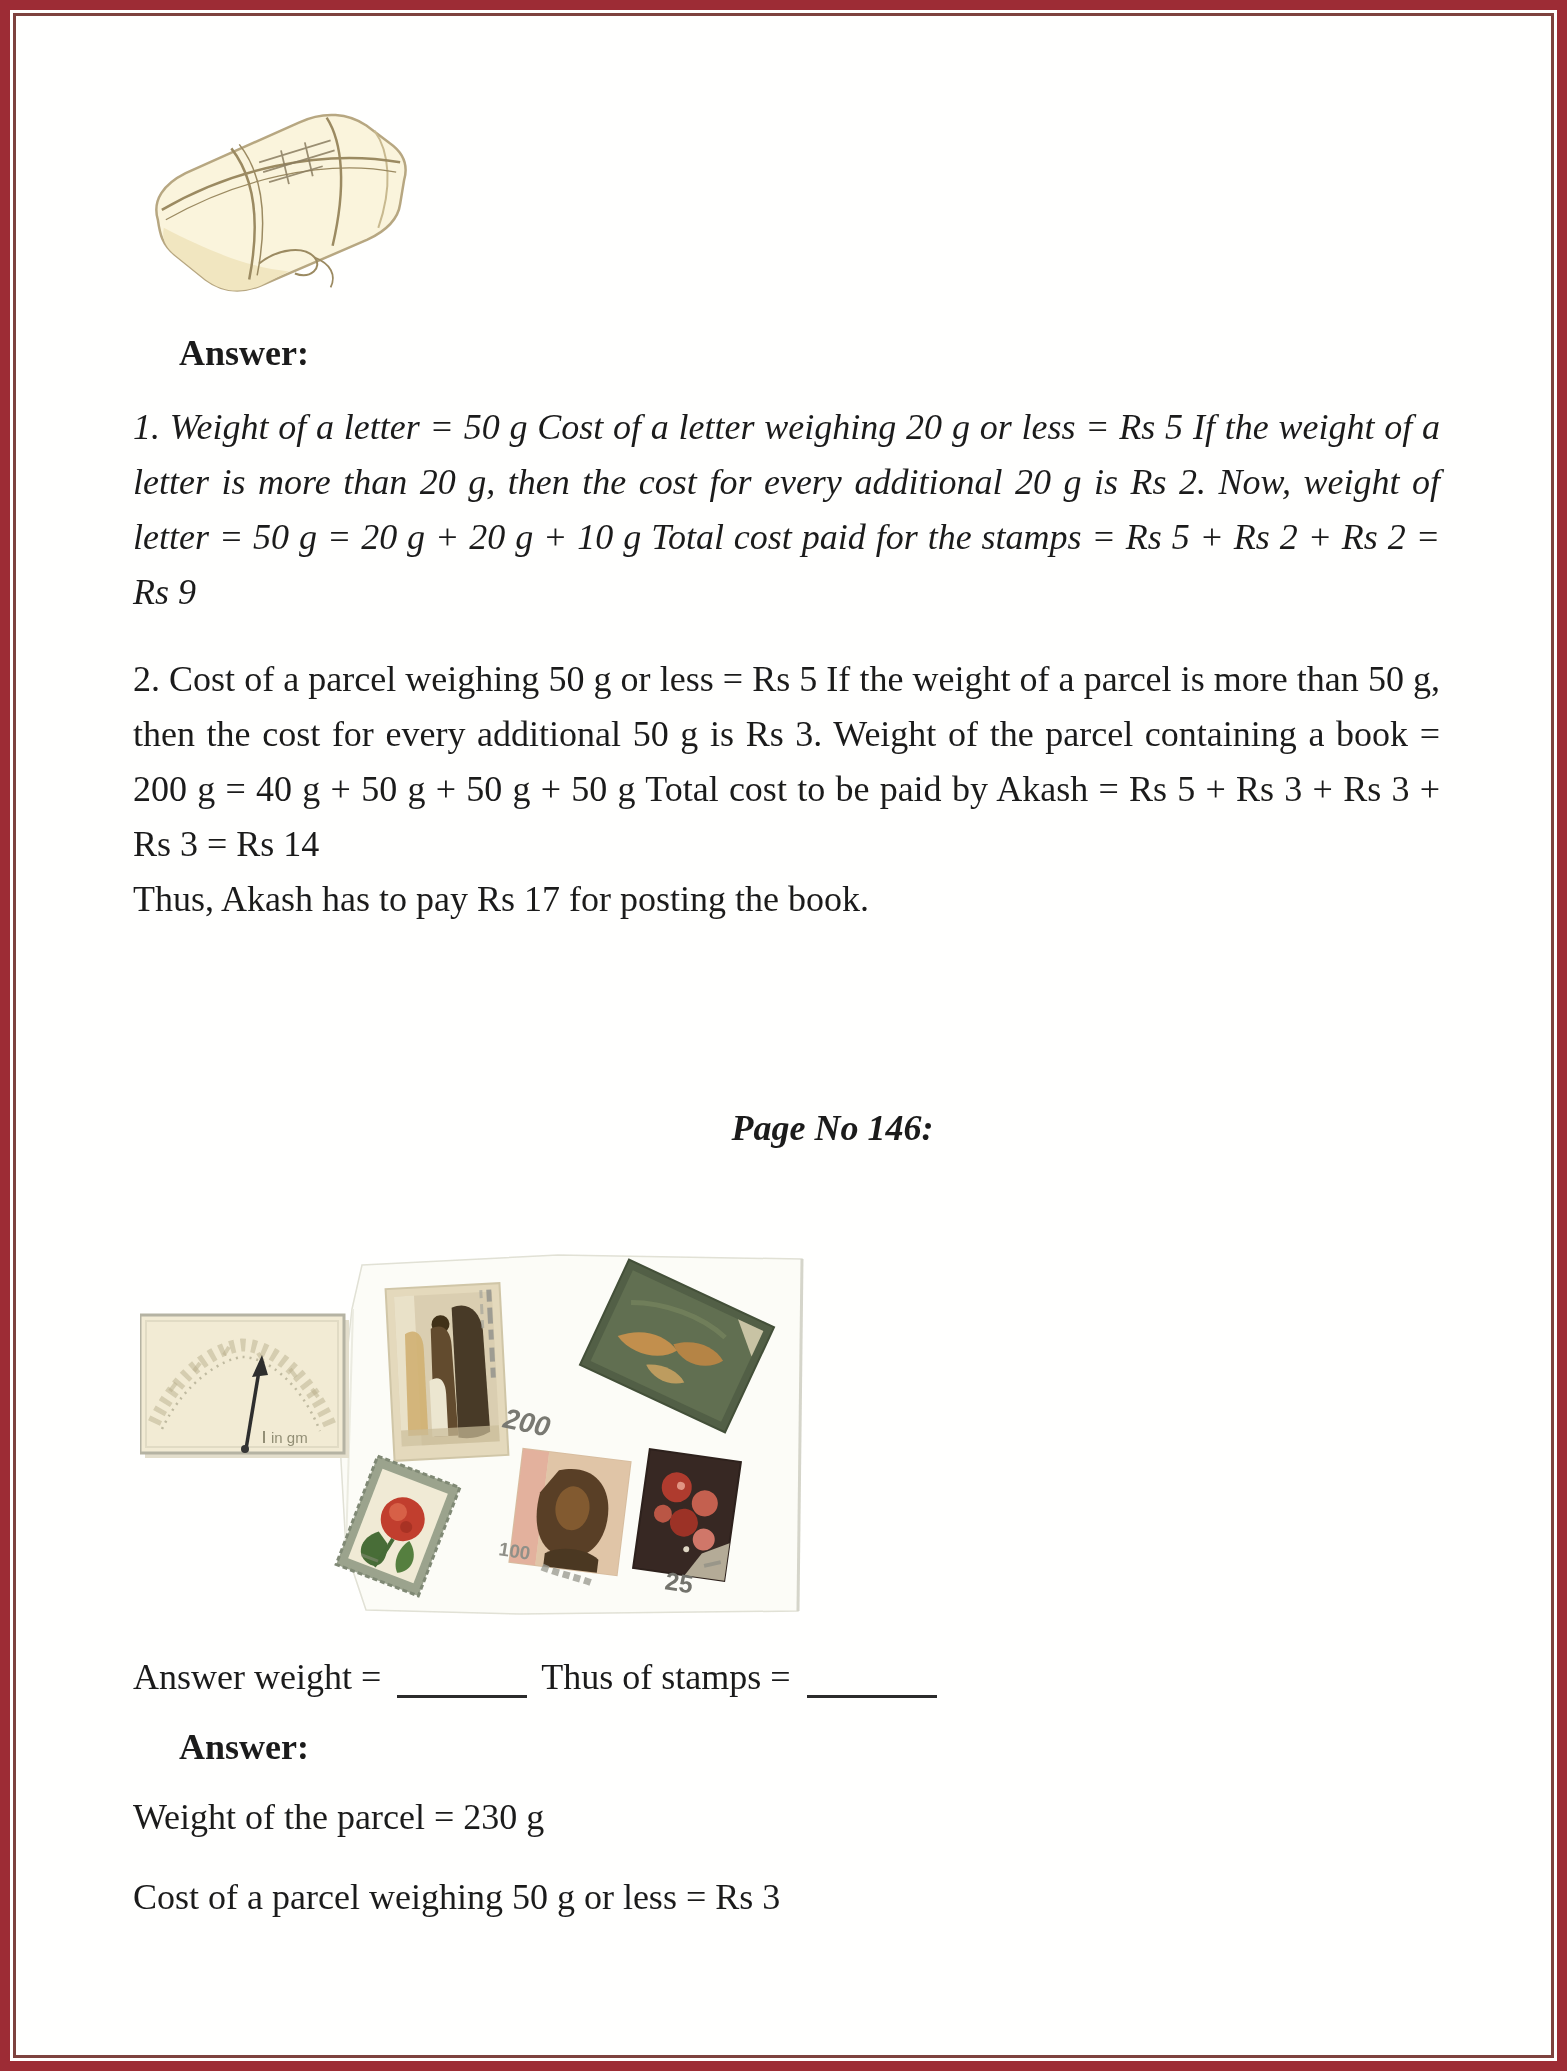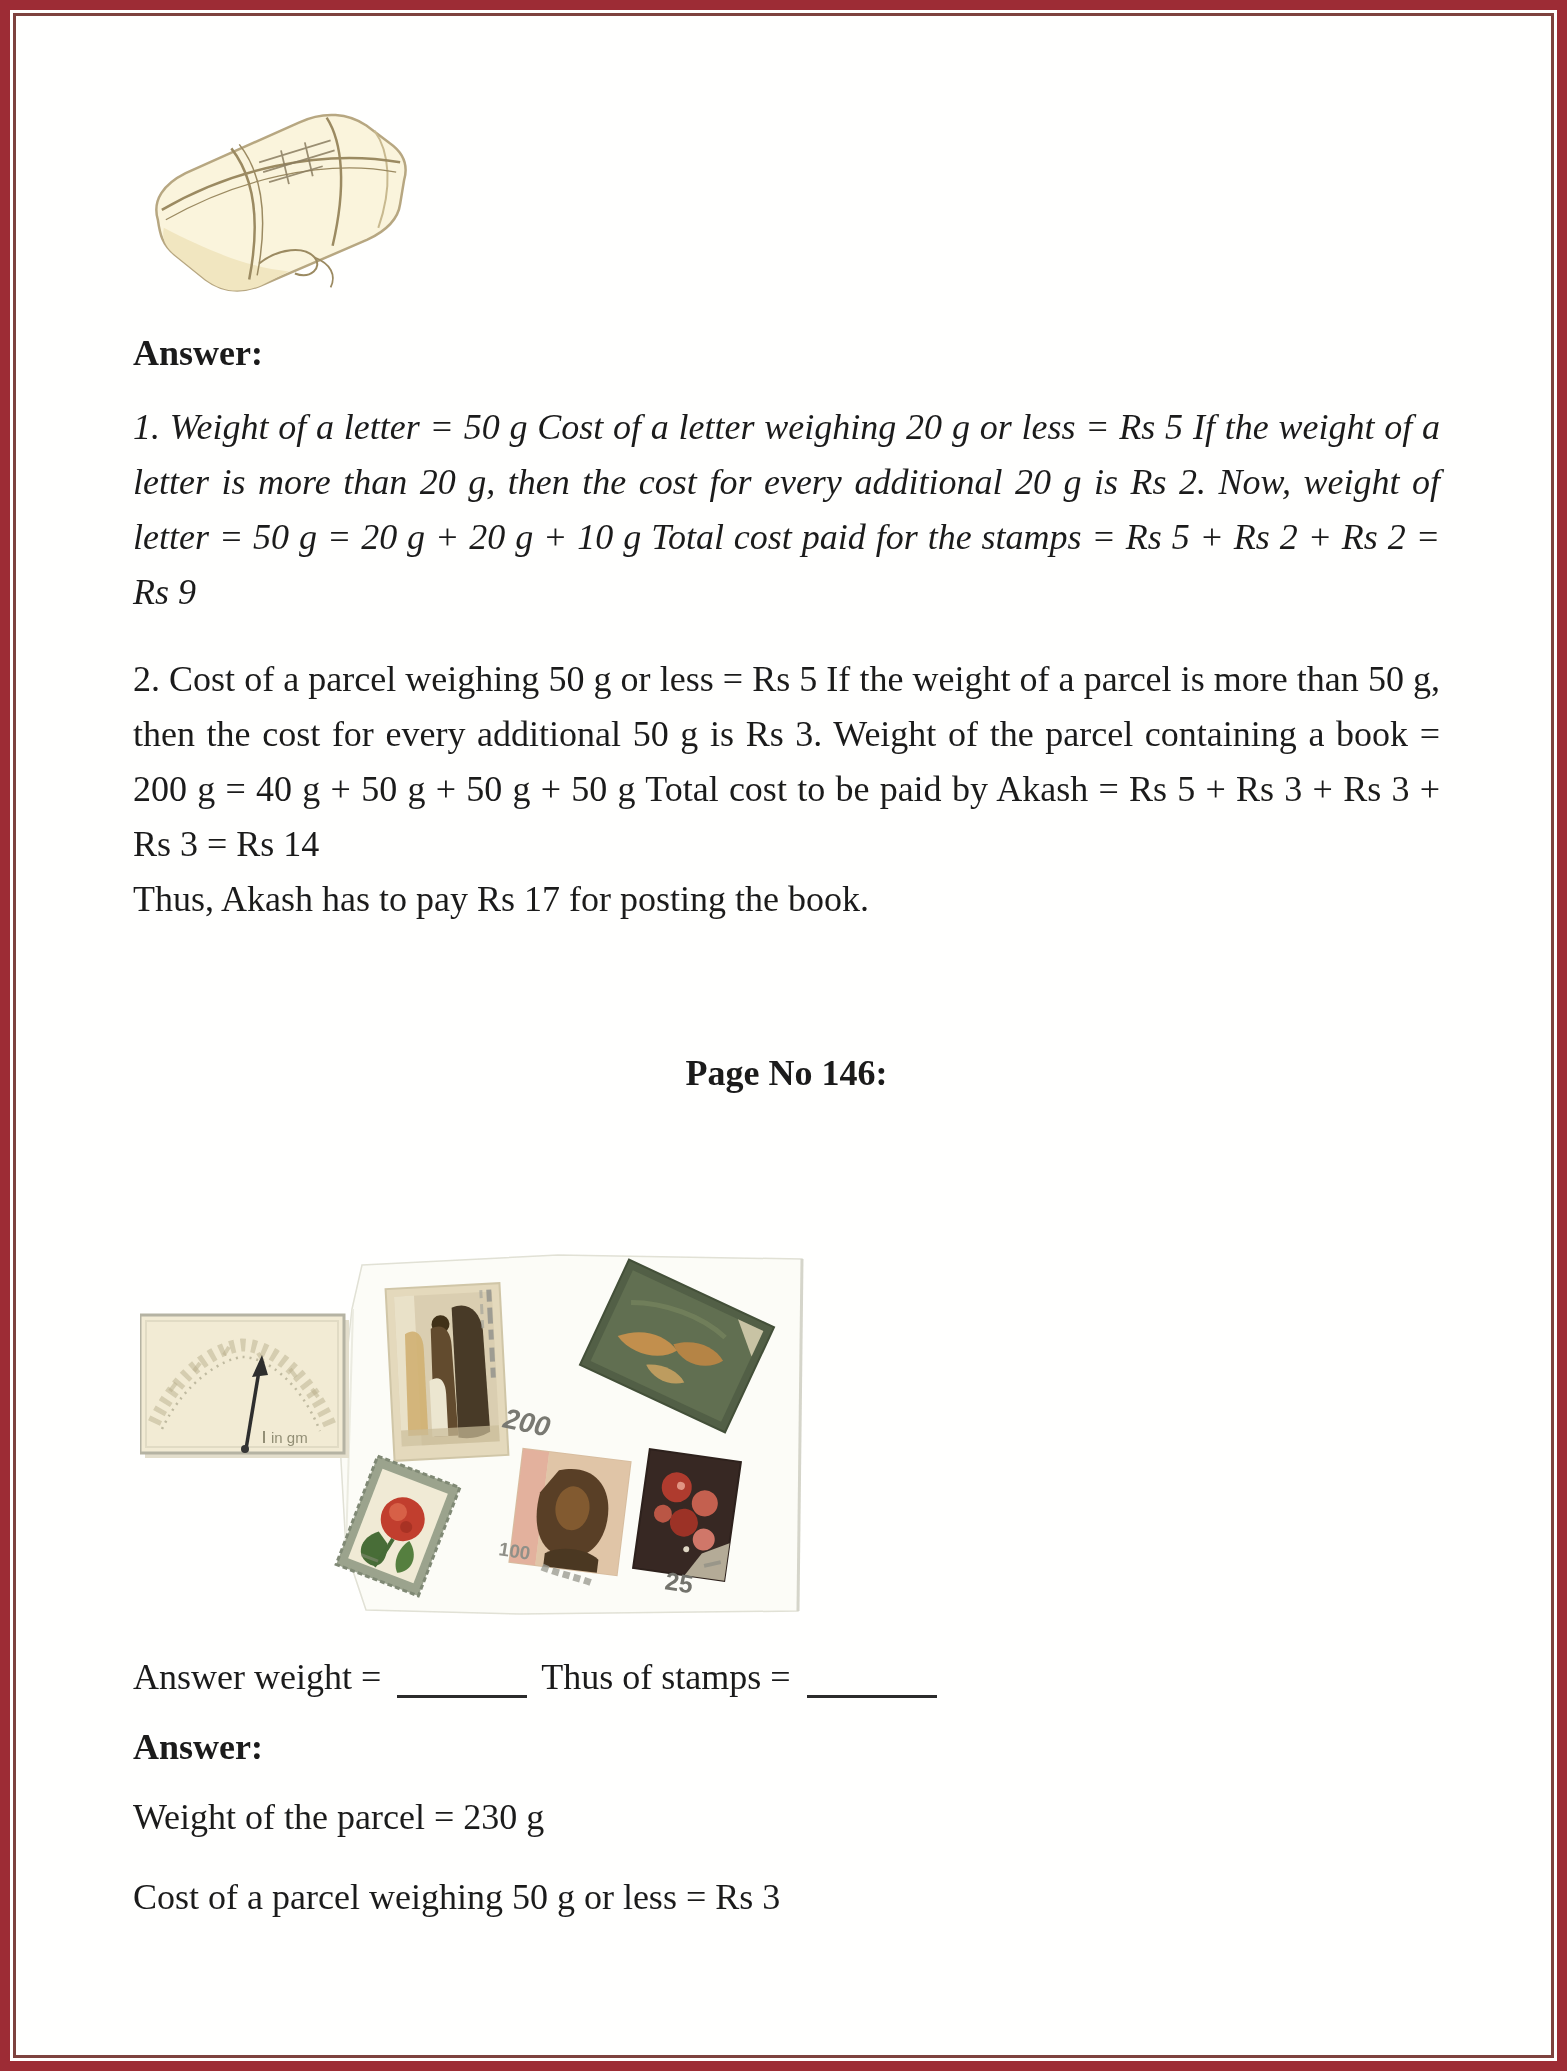--- a/index.html
+++ b/index.html
@@ -5,21 +5,21 @@
   html,body { margin:0; padding:0; background:#ffffff; }
   .page {
     position:relative; width:1567px; height:2071px;
     background:#fffffe; overflow:hidden;
     font-family:"Liberation Serif","DejaVu Serif",serif;
     color:#1b1b1b;
   }
   .frame-outer { position:absolute; inset:0; border:10px solid #9d2c35; pointer-events:none; z-index:5; }
   .frame-inner { position:absolute; inset:13px; border:3px solid #7e423e; pointer-events:none; z-index:5; }
   .block { position:absolute; left:133px; width:1307px; font-size:36px; line-height:55px; }
-  .bold { font-weight:bold; }
+  .bold { font-weight:bold;margin-left:46px; }
   .just { text-align:justify; }
   .center { text-align:center; }
   .blank {
     display:inline-block; width:130px; height:42px;
     border-bottom:3px solid #2b2b2b; vertical-align:-9px;
     margin:0 14px 0 16px;
   }
   .art { position:absolute; }
   svg text { font-family:"Liberation Sans","DejaVu Sans",sans-serif; }
 </style>
@@ -54,21 +54,21 @@
   </svg>
 
   <div class="block bold" style="top:326px;">Answer:</div>
 
   <div class="block just" style="top:400px;font-style:italic;">1. Weight of a letter = 50 g Cost of a letter weighing 20 g or less = Rs 5 If the weight of a letter is more than 20 g, then the cost for every additional 20 g is Rs 2. Now, weight of letter = 50 g = 20 g + 20 g + 10 g Total cost paid for the stamps = Rs 5 + Rs 2 + Rs 2 = Rs 9</div>
 
   <div class="block just" style="top:652px;">2. Cost of a parcel weighing 50 g or less = Rs 5 If the weight of a parcel is more than 50 g, then the cost for every additional 50 g is Rs 3. Weight of the parcel containing a book = 200 g = 40 g + 50 g + 50 g + 50 g Total cost to be paid by Akash = Rs 5 + Rs 3 + Rs 3 + Rs 3 = Rs 14</div>
 
   <div class="block" style="top:872px;">Thus, Akash has to pay Rs 17 for posting the book.</div>
 
-  <div class="block bold center" style="top:1046px;">Page No 146:</div>
+  <div class="block bold center" style="top:1101px;font-style:italic;">Page No 146:</div>
 
 
   <svg class="art" style="left:140px; top:1253px; opacity:0.96;" width="690" height="362" viewBox="0 0 690 362">
 
     <path d="M222,12 L418,2 L662,6 L658,358 L380,361 L226,357 L206,297 L199,172 L212,56 Z" fill="#fcfcf7" stroke="#e0e0d4" stroke-width="1.5"></path>
     <path d="M662,6 L658,358" stroke="#d4d4c8" stroke-width="3" fill="none"></path>
     <path d="M213,56 L206,296" stroke="#ebebe0" stroke-width="2" fill="none"></path>
 
     <g>
       <rect x="5" y="67" width="204" height="138" fill="#e2ddca"></rect>

